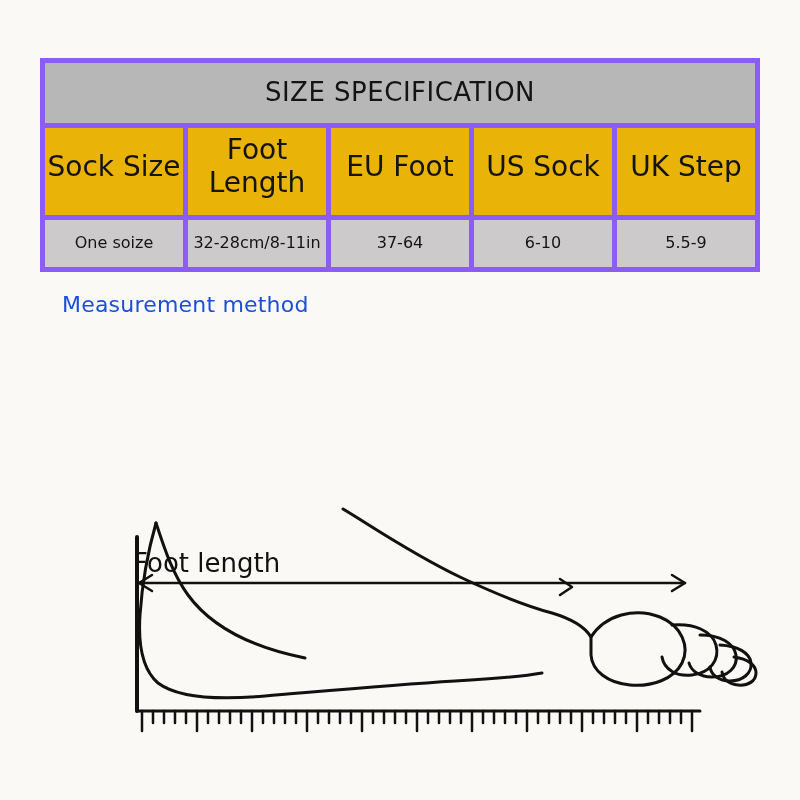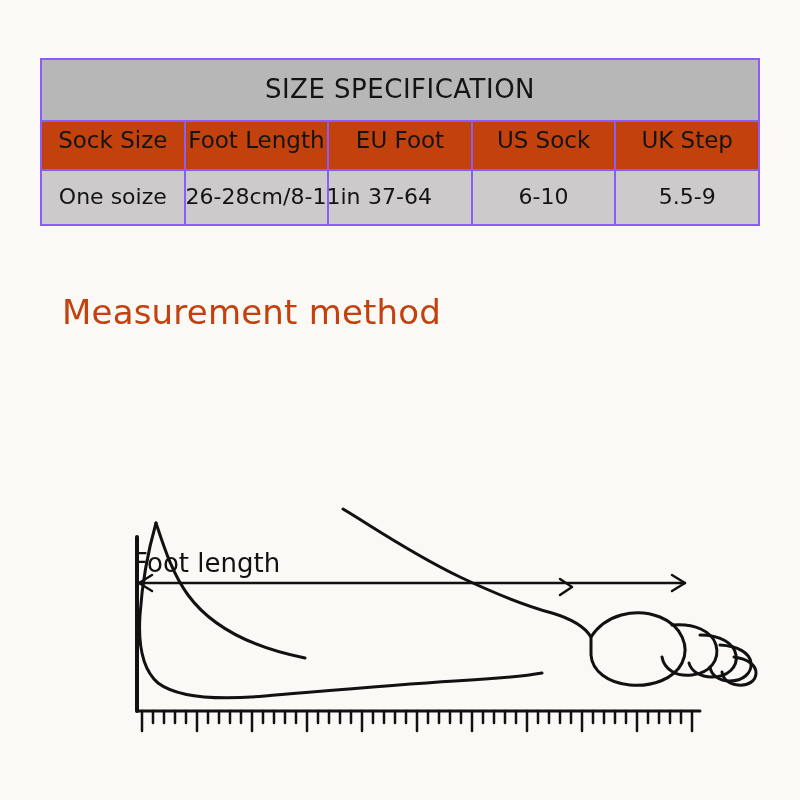--- a/index.html
+++ b/index.html
@@ -27,50 +27,50 @@
   
   .size-table {
     position: absolute;
     left: 40px;
     top: 58px;
     width: 720px;
     border-collapse: collapse;
     table-layout: fixed;
   }
   .size-table td, .size-table th {
-    border: 2px solid #8b5cf6;
+    border: 5px solid #8b5cf6;
     text-align: center;
     font-weight: normal;
     color: #141414;
   }
   .title-cell {
     background: #b7b7b7;
     font-size: 26px;
     padding: 14px 0 16px 0;
     letter-spacing: 0.5px;
   }
   .head-cell {
-    background: #c2410c;
-    font-size: 23px;
+    background: #eab308;
+    font-size: 28px;
     padding: 5px 0 16px 0;
   }
   .body-cell {
     background: #cccaca;
-    font-size: 22px;
+    font-size: 16px;
     padding: 13px 0 15px 0;
     white-space: nowrap;
   }
 
   
   .method-heading {
     position: absolute;
     left: 62px;
     top: 292px;
-    font-size: 34px;
-    color: #c2410c;
+    font-size: 22px;
+    color: #1d4ed8;
     letter-spacing: 0.2px;
   }
   .method-body {
     position: absolute;
     left: 62px;
     top: 340px;
     width: 690px;
     font-size: 25px;
     line-height: 43px;
     color: #111;
@@ -105,21 +105,21 @@
       </tr>
       <tr>
         <th class="head-cell" style="width:170px">Sock Size</th>
         <th class="head-cell" style="width:190px">Foot Length</th>
         <th class="head-cell" style="width:120px">EU Foot</th>
         <th class="head-cell" style="width:120px">US Sock</th>
         <th class="head-cell" style="width:120px">UK Step</th>
       </tr>
       <tr>
         <td class="body-cell">One soize</td>
-        <td class="body-cell">26-28cm/8-11in</td>
+        <td class="body-cell">32-28cm/8-11in</td>
         <td class="body-cell">37-64</td>
         <td class="body-cell">6-10</td>
         <td class="body-cell">5.5-9</td>
       </tr>
     </tbody>
   </table>
 
   <div class="method-heading">Measurement method</div>
 
   <div class="figure">

